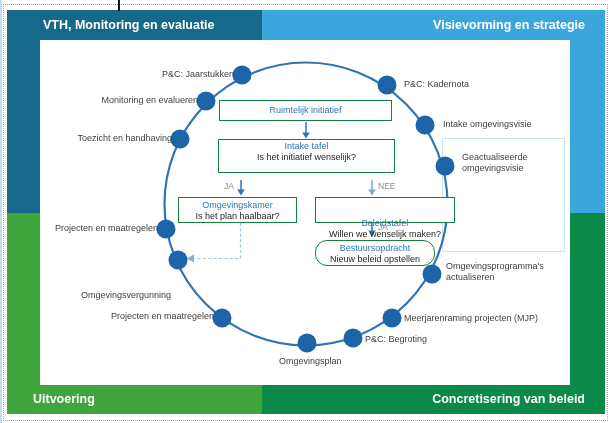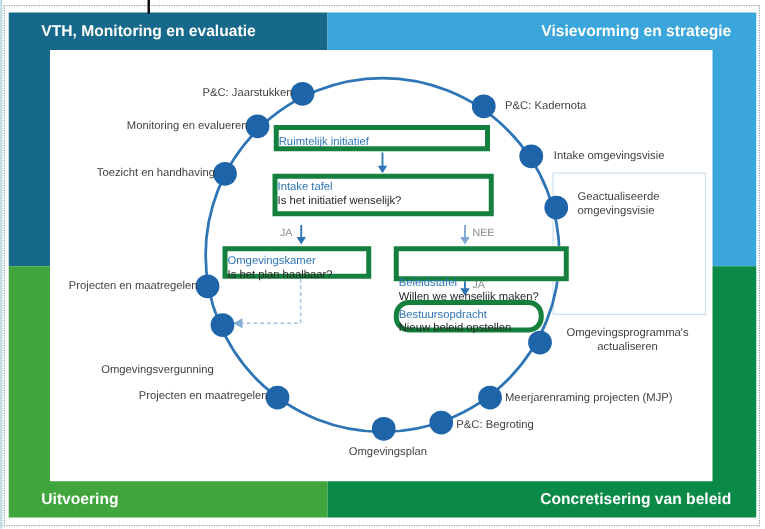--- a/index.html
+++ b/index.html
@@ -12,34 +12,34 @@
   .cursor-mark{position:absolute;left:118px;top:0;width:2px;height:11px;background:#111;}
   .quad{position:absolute;}
   .quad-tl{left:7px;top:10px;width:255px;height:203px;background:#16698b;}
   .quad-tr{left:262px;top:10px;width:343px;height:203px;background:#3ba6dc;}
   .quad-bl{left:7px;top:213px;width:255px;height:201px;background:#3fa53c;}
   .quad-br{left:262px;top:213px;width:343px;height:201px;background:#0a8a46;}
   .quad-title{
     position:absolute;height:30px;display:flex;align-items:center;
     color:#ffffff;font-weight:bold;font-size:12.5px;
   }
-  .qt-tl{left:7px;top:10px;width:255px;padding-left:26px;box-sizing:border-box;}
+  .qt-tl{left:7px;top:10px;width:255px;padding-left:36px;box-sizing:border-box;}
   .qt-tr{left:262px;top:10px;width:343px;justify-content:flex-end;padding-right:20px;box-sizing:border-box;}
   .qt-bl{left:7px;top:384px;width:255px;padding-left:26px;box-sizing:border-box;}
   .qt-br{left:262px;top:384px;width:343px;justify-content:flex-end;padding-right:20px;box-sizing:border-box;}
   .panel{position:absolute;left:40px;top:40px;width:530px;height:345px;background:#ffffff;}
   svg.overlay{position:absolute;left:0;top:0;}
   .lbl{
     position:absolute;font-size:9px;line-height:11px;color:#3f3f3f;white-space:nowrap;
   }
   .lbl.r{text-align:right;}
   .lbl.wrap{white-space:normal;}
   .fbox{
-    position:absolute;background:#ffffff;border:4px solid #15803d;
-    text-align:left;box-sizing:border-box;
+    position:absolute;background:#ffffff;border:1px solid #15803d;
+    text-align:center;box-sizing:border-box;
   }
   .fbox .t{display:block;color:#2e75b6;font-size:9px;line-height:10.5px;}
   .fbox .q{display:block;color:#262626;font-size:9px;line-height:10.5px;}
   .fbox .h{display:block;color:#a8a8a8;font-size:8px;line-height:10px;}
   .janee{position:absolute;font-size:8.5px;color:#8c8c8c;line-height:11px;}
 </style>
 </head>
 <body>
 
 <div class="edge-strip"></div>
@@ -131,18 +131,18 @@
 
 <div class="lbl r" style="left:114px;top:69px;width:120px;">P&amp;C: Jaarstukken</div>
 <div class="lbl r" style="left:58px;top:95px;width:140px;">Monitoring en evalueren</div>
 <div class="lbl r" style="left:42px;top:133px;width:130px;">Toezicht en handhaving</div>
 <div class="lbl r" style="left:28px;top:223px;width:130px;">Projecten en maatregelen</div>
 <div class="lbl r" style="left:41px;top:254px;width:130px;margin-top:36px;">Omgevingsvergunning</div>
 <div class="lbl r" style="left:84px;top:311px;width:130px;">Projecten en maatregelen</div>
 <div class="lbl" style="left:279px;top:356px;width:80px;">Omgevingsplan</div>
 <div class="lbl" style="left:365px;top:334px;width:90px;">P&amp;C: Begroting</div>
 <div class="lbl" style="left:404px;top:313px;width:160px;">Meerjarenraming projecten (MJP)</div>
-<div class="lbl wrap" style="left:446px;top:261px;width:112px;text-align:center;">Omgevingsprogramma's actualiseren</div>
+<div class="lbl wrap" style="left:446px;top:261px;width:112px;">Omgevingsprogramma's actualiseren</div>
 <div class="lbl wrap" style="left:462px;top:152px;width:92px;">Geactualiseerde omgevingsvisie</div>
 <div class="lbl" style="left:443px;top:119px;width:130px;">Intake omgevingsvisie</div>
 <div class="lbl" style="left:404px;top:79px;width:100px;">P&amp;C: Kadernota</div>
 
 <div class="cursor-mark"></div>
 
 </body></html>

